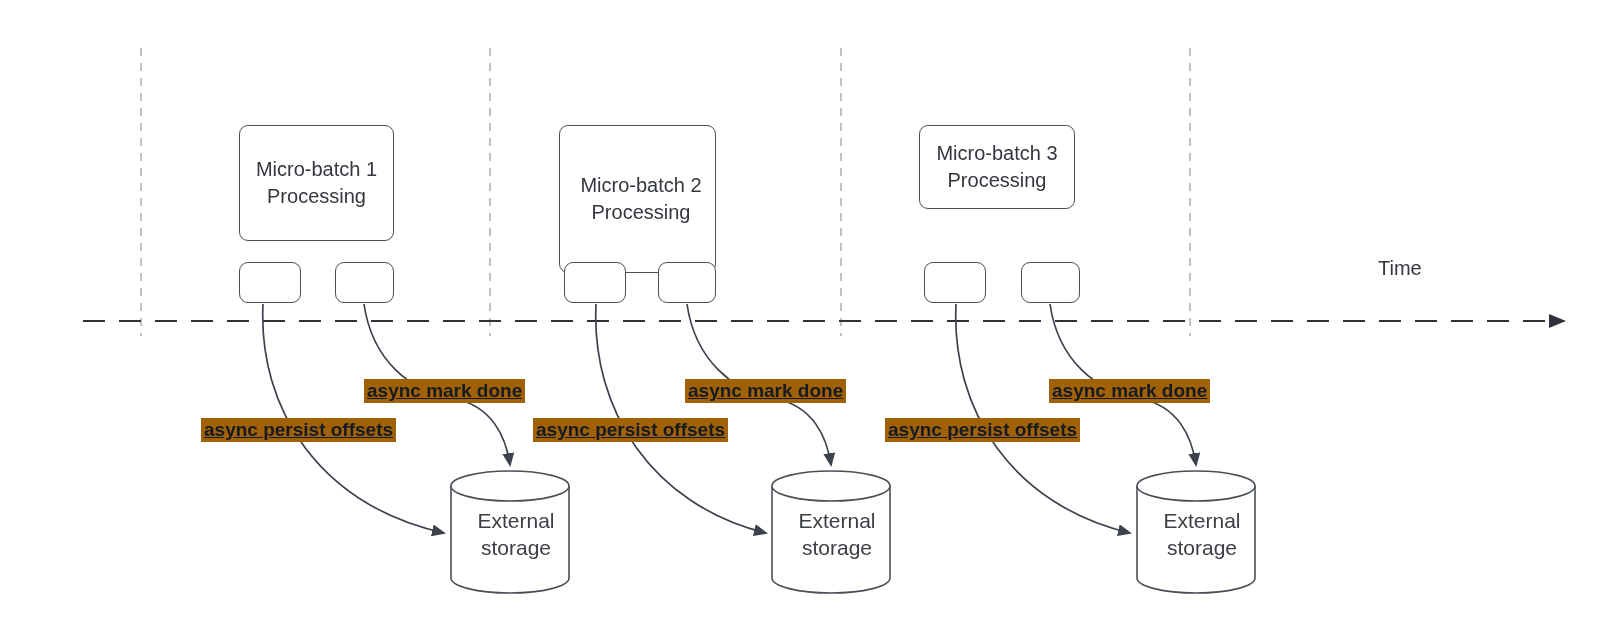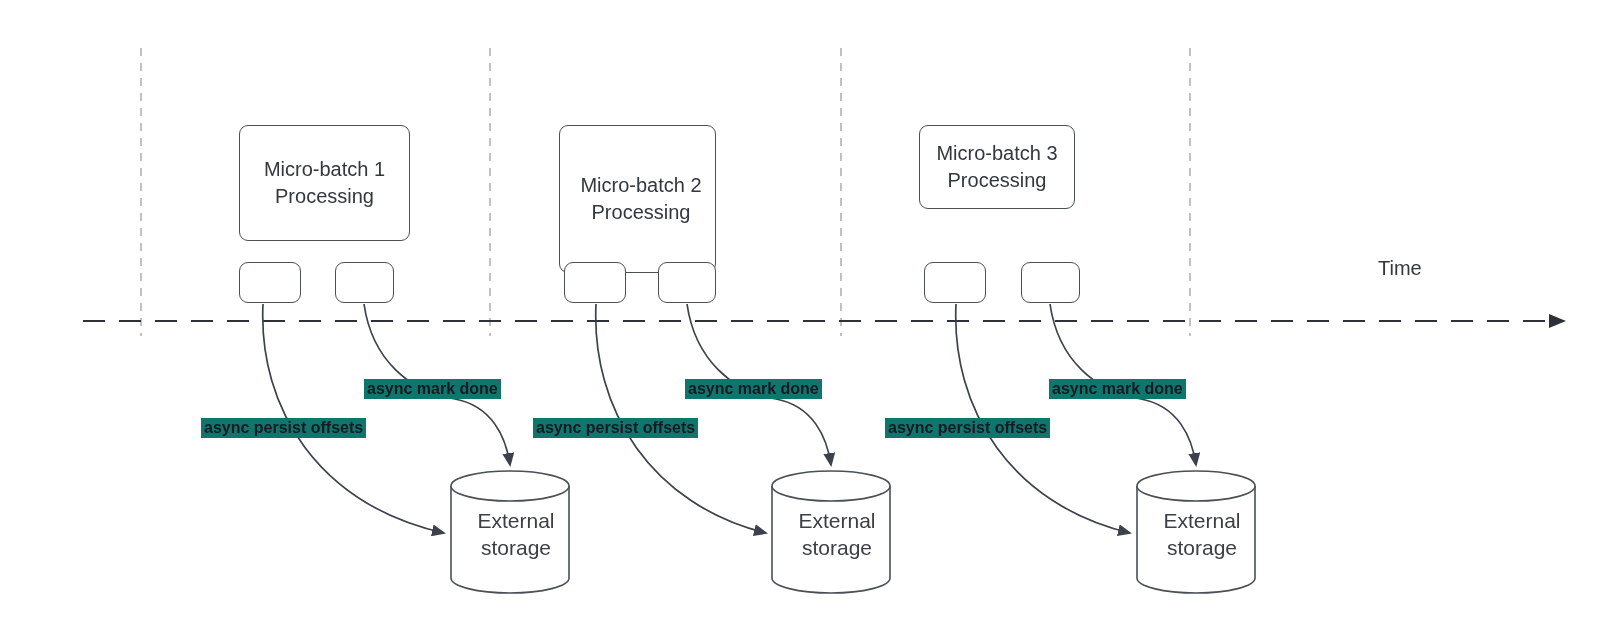--- a/index.html
+++ b/index.html
@@ -37,26 +37,27 @@
   }
   .sub-box {
     position: absolute;
     box-sizing: border-box;
     border: 1.6px solid var(--shape-border, #4a4f58);
     border-radius: 9px;
     background: #fff;
   }
   .flow-label {
     position: absolute;
-    background: #0f766e;
+    background: #a16207;
     font-weight: bold;
-    font-size: 16px;
+    font-size: 19px;
     color: var(--label-text, #161a23);
     padding: 1px 3px;
     white-space: nowrap;
+    text-decoration: underline;
   }
   .storage-label {
     position: absolute;
     width: 130px;
     text-align: center;
     font-size: 21px;
     line-height: 27px;
     color: var(--storage-text, #3c4046);
   }
   .time-label {
@@ -103,21 +104,21 @@
     <g>
       <path class="cyl" d="M 772 486 L 772 578 A 59 15 0 0 0 890 578 L 890 486"></path>
       <ellipse class="cyl" cx="831" cy="486" rx="59" ry="15"></ellipse>
     </g>
     <g>
       <path class="cyl" d="M 1137 486 L 1137 578 A 59 15 0 0 0 1255 578 L 1255 486"></path>
       <ellipse class="cyl" cx="1196" cy="486" rx="59" ry="15"></ellipse>
     </g>
   </svg>
 
-  <div class="mb-box" style="left:239px; top:125px; width:171px; height:116px;">
+  <div class="mb-box" style="left:239px; top:125px; width:155px; height:116px;">
     <div>Micro-batch 1</div>
     <div>Processing</div>
   </div>
   <div class="sub-box" style="left:239px; top:262px; width:62px; height:41px;"></div>
   <div class="sub-box" style="left:335px; top:262px; width:59px; height:41px;"></div>
   <div class="flow-label" style="left:201px; top:418px;">async persist offsets</div>
   <div class="flow-label" style="left:364px; top:379px;">async mark done</div>
   <div class="storage-label" style="left:451px; top:507px;">
     <div>External</div>
     <div>storage</div>

